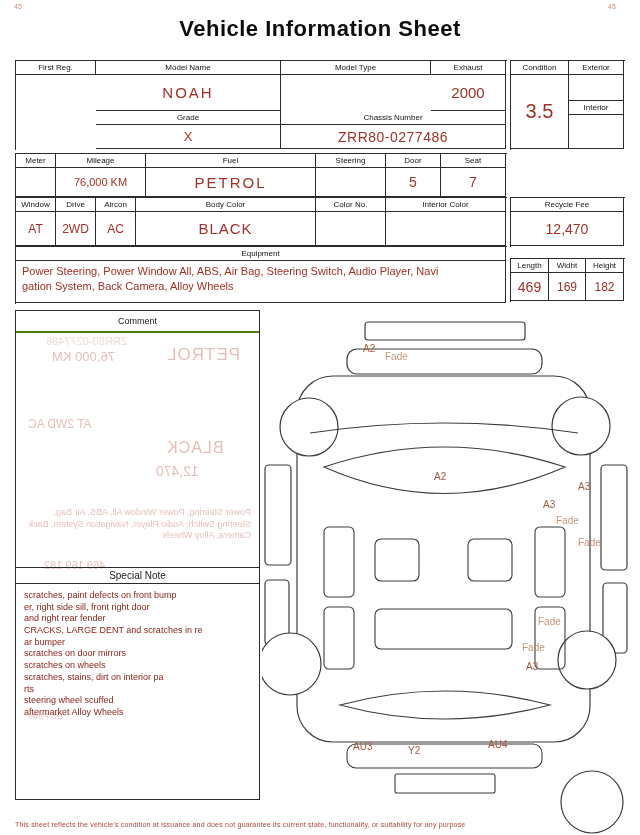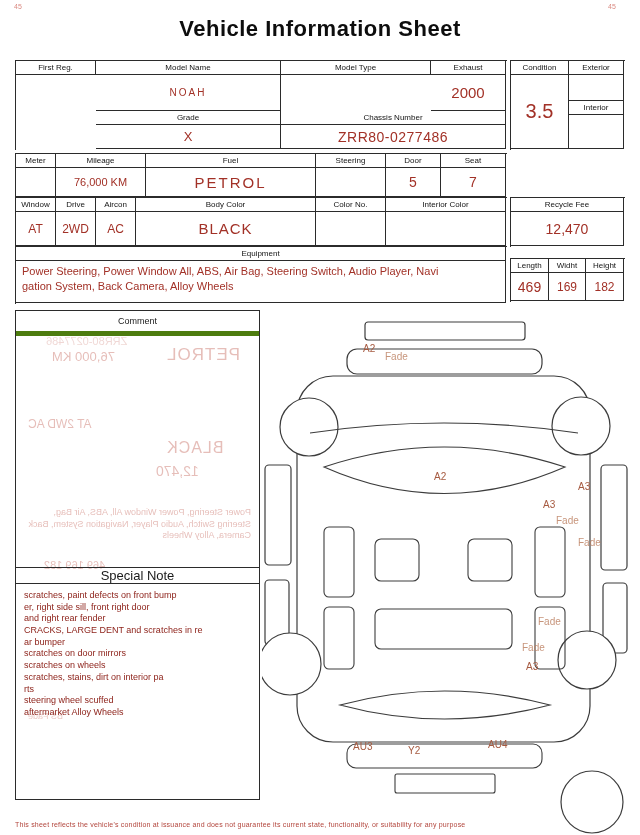--- a/index.html
+++ b/index.html
@@ -30,21 +30,21 @@
   <span class="corner" style="left:14px;top:3px">45</span>
   <span class="corner" style="left:608px;top:3px">45</span>
 
   <div class="title">Vehicle Information Sheet</div>
 
   <div class="grid" style="left:15px;top:60px;width:491px;height:89px;grid-template-columns:80px 185px 150px 75px;grid-template-rows:14px 36px 14px 24px">
     <div class="gc hdr" style="grid-area:1/1/2/2">First Reg.</div>
     <div class="gc hdr" style="grid-area:1/2/2/3">Model Name</div>
     <div class="gc hdr" style="grid-area:1/3/2/4">Model Type</div>
     <div class="gc hdr" style="grid-area:1/4/2/5">Exhaust</div>
-    <div class="gc red" style="grid-area:2/2/3/3;font-size:10px;letter-spacing:2px">NOAH</div>
+    <div class="gc red" style="grid-area:2/2/3/3;font-size:15px;letter-spacing:2px">NOAH</div>
     <div class="gc red" style="grid-area:2/4/3/5;font-size:15px">2000</div>
     <div class="gc hdr" style="grid-area:3/2/4/3">Grade</div>
     <div class="gc hdr" style="grid-area:3/3/4/5">Chassis Number</div>
     <div class="gc red" style="grid-area:4/2/5/3;font-size:13px">X</div>
     <div class="gc red" style="grid-area:4/3/5/5;font-size:14px;letter-spacing:.5px">ZRR80-0277486</div>
   </div>
 
   <div class="grid" style="left:510px;top:60px;width:114px;height:89px;grid-template-columns:58px 55px;grid-template-rows:14px 26px 14px 34px">
     <div class="gc hdr" style="grid-area:1/1/2/2">Condition</div>
     <div class="gc hdr" style="grid-area:1/2/2/3">Exterior</div>
@@ -99,34 +99,34 @@
   <div class="grid" style="left:510px;top:258px;width:114px;height:43px;grid-template-columns:38px 37px 38px;grid-template-rows:14px 28px">
     <div class="gc hdr" style="grid-area:1/1/2/2">Length</div>
     <div class="gc hdr" style="grid-area:1/2/2/3">Widht</div>
     <div class="gc hdr" style="grid-area:1/3/2/4">Height</div>
     <div class="gc red" style="grid-area:2/1/3/2;font-size:14px">469</div>
     <div class="gc red" style="grid-area:2/2/3/3;font-size:12px">169</div>
     <div class="gc red" style="grid-area:2/3/3/4;font-size:12px">182</div>
   </div>
 
   <div class="abs" style="left:15px;top:310px;width:245px;height:490px;border:1px solid #2b2b2b;background:#fff;box-sizing:border-box">
-    <div style="height:20px;border-bottom:5px solid #4d7c0f;display:flex;align-items:center;justify-content:center;font-size:9px">Comment</div>
+    <div style="height:20px;border-bottom:2px solid #4d7c0f;display:flex;align-items:center;justify-content:center;font-size:9px">Comment</div>
 
     <span class="ghost" style="left:30px;top:24px;font-size:11px;opacity:.25">ZRR80-0277486</span>
     <span class="ghost" style="left:36px;top:38px;font-size:13px">76,000 KM</span>
     <span class="ghost" style="left:150px;top:34px;font-size:17px;letter-spacing:1px">PETROL</span>
     <span class="ghost" style="left:12px;top:106px;font-size:12px">AT  2WD  AC</span>
     <span class="ghost" style="left:150px;top:128px;font-size:16px;letter-spacing:1px">BLACK</span>
     <span class="ghost" style="left:140px;top:152px;font-size:14px">12,470</span>
     <span class="ghost" style="left:10px;top:196px;width:225px;font-size:9px;line-height:1.3;white-space:normal">Power Steering, Power Window  All, ABS, Air Bag, Steering Switch, Audio Player, Navigation System, Back Camera, Alloy Wheels</span>
     <span class="ghost" style="left:28px;top:248px;font-size:11px">469  169  182</span>
     <span class="ghost" style="left:12px;top:400px;font-size:9px;opacity:.35">BS  Fade</span>
 
     <div style="position:absolute;left:0;top:256px;width:100%">
-      <div style="height:15px;border-top:1px solid #2b2b2b;border-bottom:1px solid #2b2b2b;display:flex;align-items:center;justify-content:center;font-size:13px">Special Note</div>
+      <div style="height:15px;border-top:1px solid #2b2b2b;border-bottom:1px solid #2b2b2b;display:flex;align-items:center;justify-content:center;font-size:10px">Special Note</div>
       <div class="pre" style="padding:6px 8px;font-size:9px;line-height:1.3;color:#8e241c">scratches, paint defects on front bump
 er, right side sill, front right door
 and right rear fender
 CRACKS, LARGE DENT and scratches in re
 ar bumper
 scratches on door mirrors
 scratches on wheels
 scratches, stains, dirt on interior pa
 rts
 steering wheel scuffed

